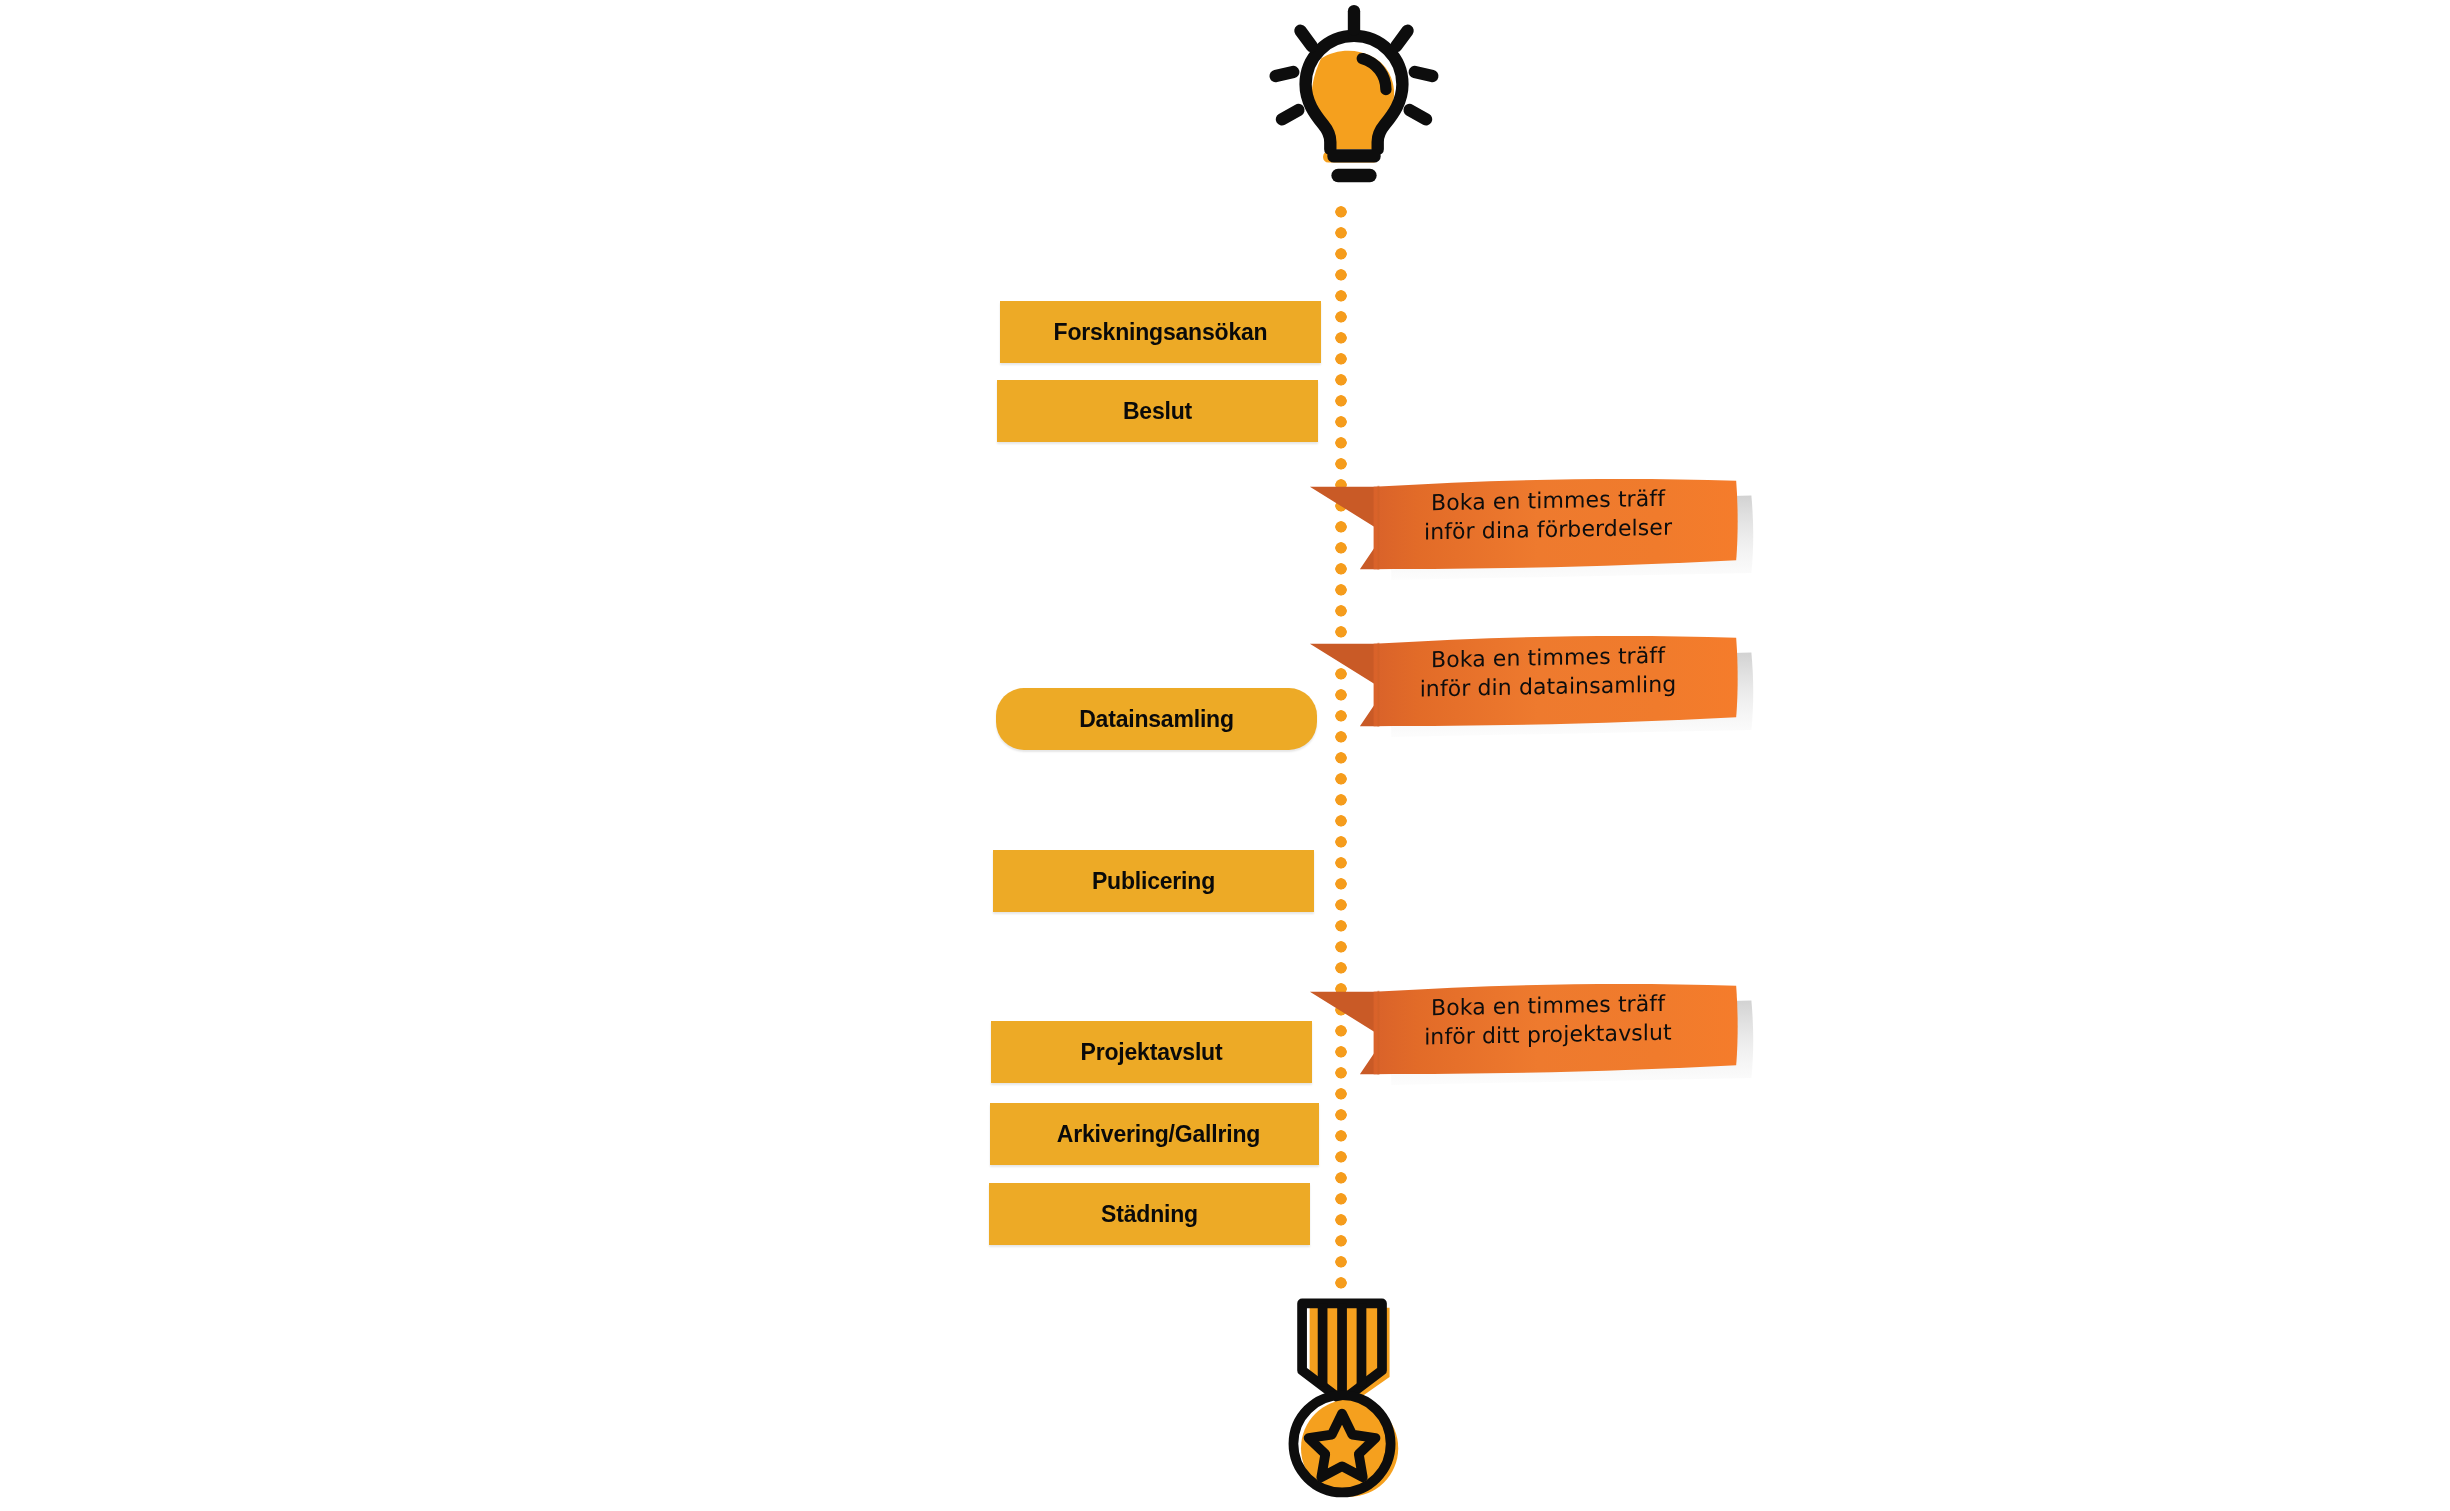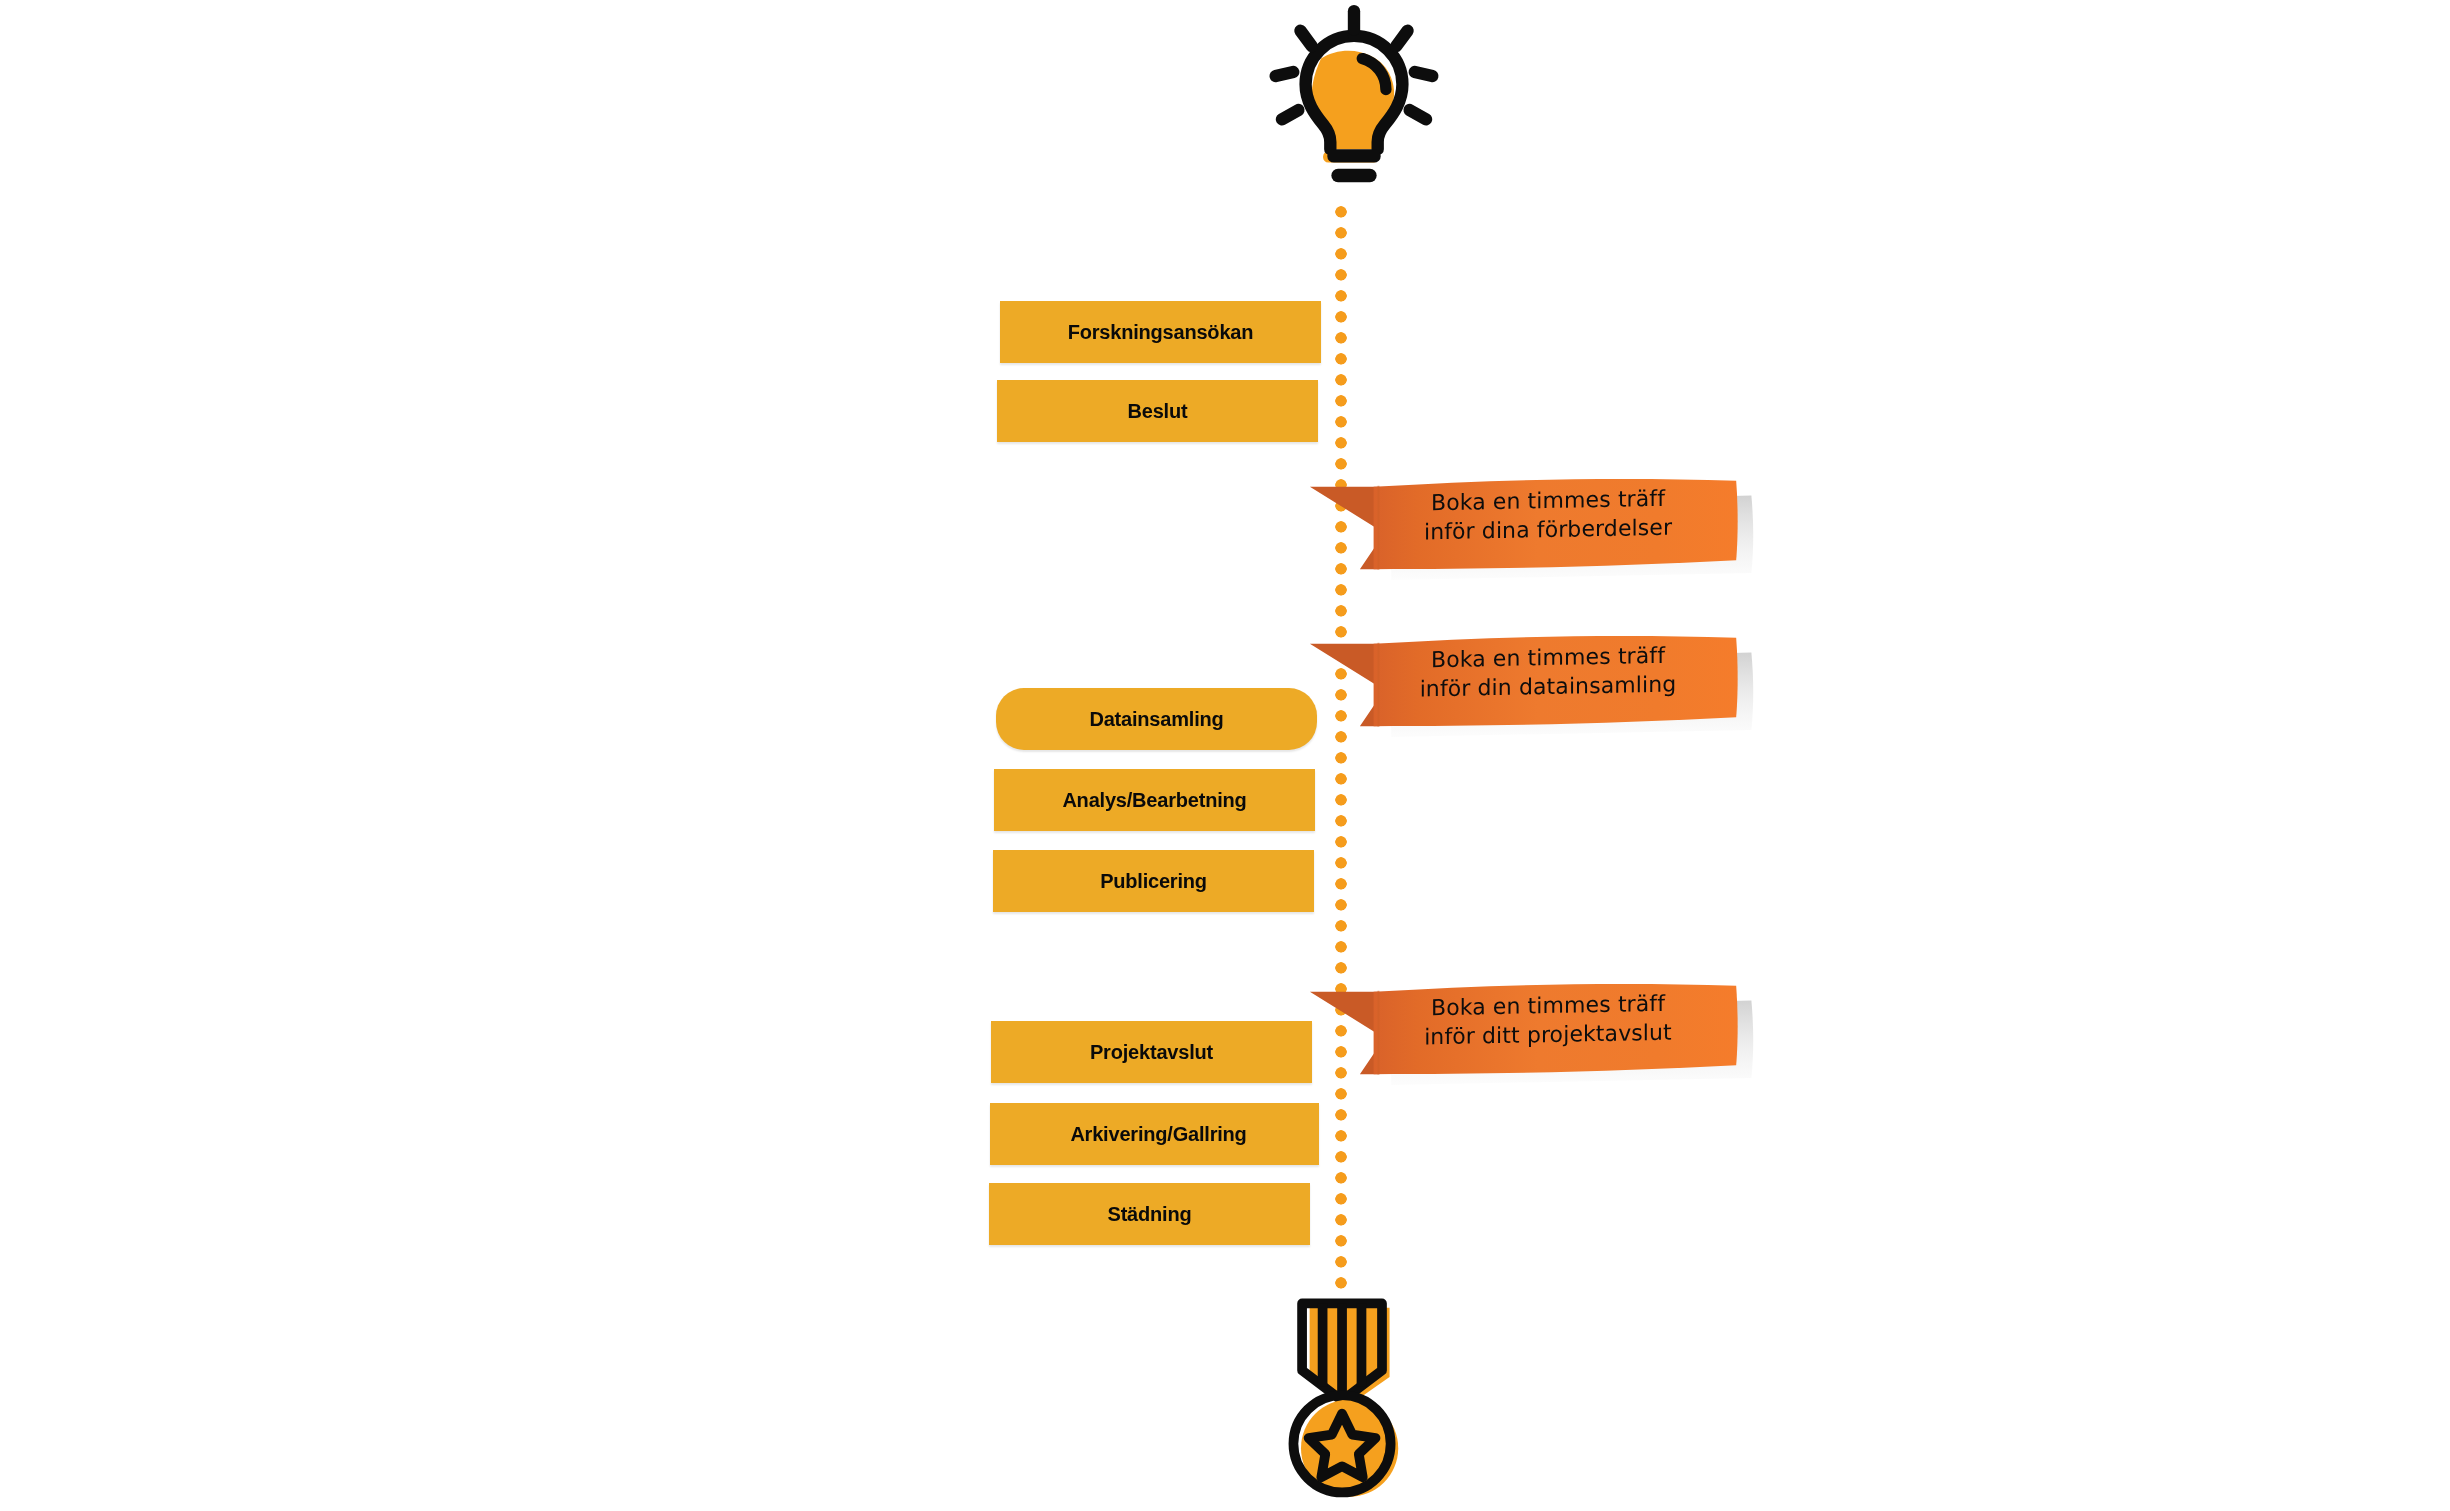--- a/index.html
+++ b/index.html
@@ -52,21 +52,21 @@
     background: #EDAA26;
     box-shadow: 0 1.5px 2px rgba(0,0,0,0.10);
     display: flex;
     align-items: center;
     justify-content: center;
   }
   .phase-label {
     font-family: "Liberation Sans", sans-serif;
     font-weight: bold;
     color: #0a0a0a;
-    font-size: 20px;
+    font-size: 23px;
     letter-spacing: -0.2px;
     white-space: nowrap;
     line-height: 1;
   }
 
   
   .ribbon {
     position: absolute;
     width: 441px;
     height: 103px;
@@ -137,23 +137,20 @@
 
   <div class="phase-box" style="left:997px; top:380px; width:321px; height:62px;">
     <span class="phase-label">Beslut</span>
   </div>
 
 
   <div class="phase-box" style="left:996px; top:688px; width:321px; height:62px;border-radius:28px;">
     <span class="phase-label">Datainsamling</span>
   </div>
 
-  <div class="phase-box" style="left:994px; top:769px; width:321px; height:62px;">
-    <span class="phase-label">Analys/Bearbetning</span>
-  </div>
 
   <div class="phase-box" style="left:993px; top:850px; width:321px; height:62px;">
     <span class="phase-label">Publicering</span>
   </div>
 
   <div class="phase-box" style="left:991px; top:1021px; width:321px; height:62px;">
     <span class="phase-label">Projektavslut</span>
   </div>
 
   <div class="phase-box" style="left:990px; top:1103px; width:321px; height:62px;padding-left:8px;">

